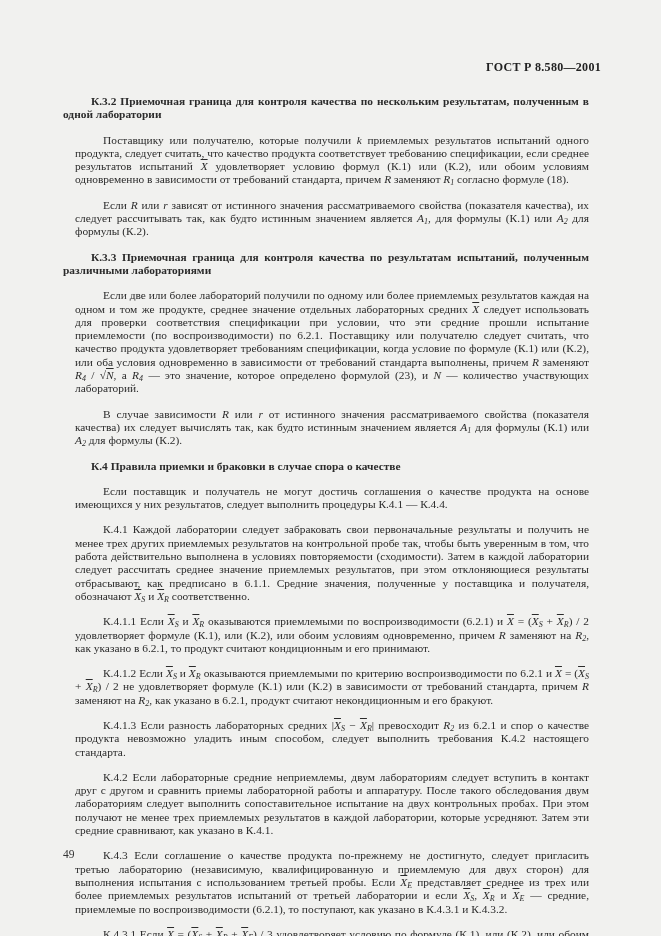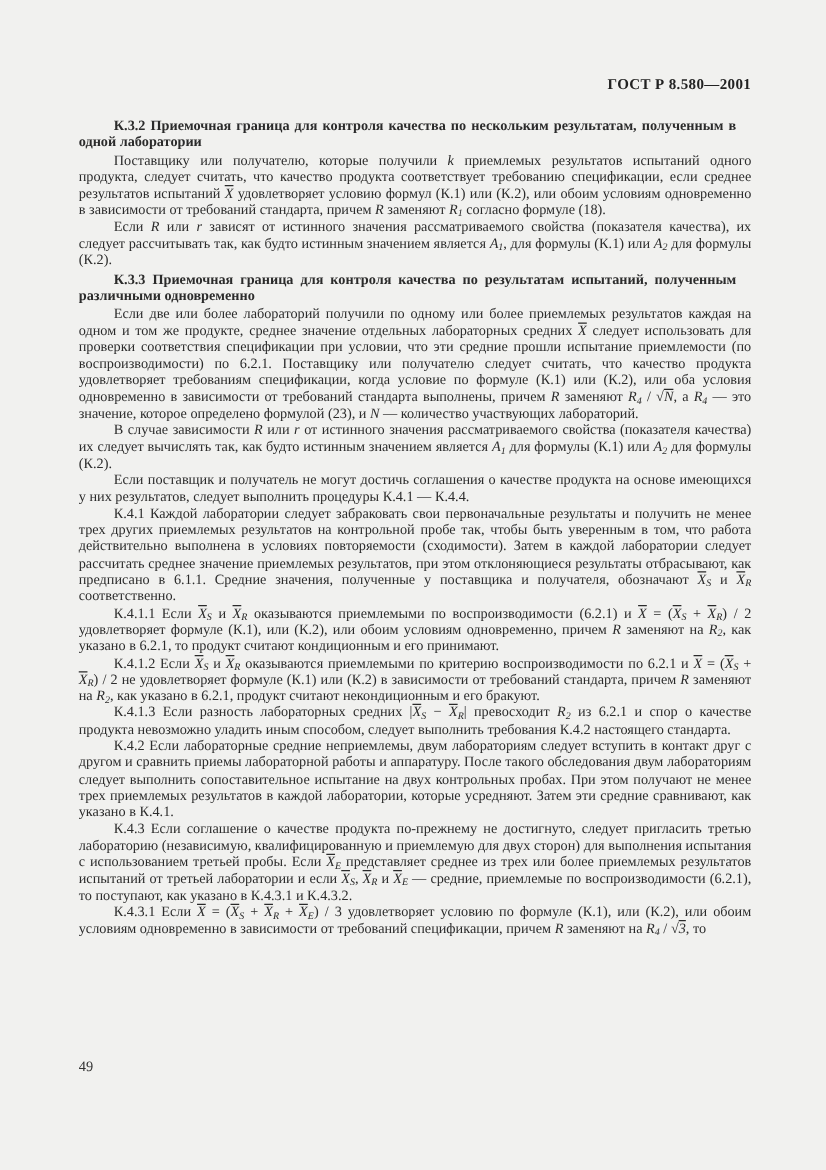--- a/index.html
+++ b/index.html
@@ -26,21 +26,21 @@
   }
   .doc-body {
     position: absolute;
     top: 93px; left: 63px;
     width: 538px;
     font-size: 11.4px;
     line-height: 13.3px;
     text-align: justify;
   }
   p.para {
-    margin: 0;
+    margin: 12px;
     text-indent: 28px;
   }
   p.para.heading {
     font-weight: bold;
     margin: 2px 12px 1px 0;
   }
   .var { font-style: italic; }
   .ol { text-decoration: overline; }
   sub.var {
     font-size: 8px;
@@ -59,23 +59,24 @@
 <body>
 
 <div class="page">
   <div class="header">
     <span>ГОСТ Р 8.580—2001</span>
   </div>
   <div class="doc-body">
       <p class="para heading"><span>К.3.2 Приемочная граница для контроля качества по нескольким результатам, полученным в одной лаборатории</span></p>
       <p class="para body"><span>Поставщику или получателю, которые получили </span><span class="var">k</span><span> приемлемых результатов испытаний одного продукта, следует считать, что качество продукта соответствует требованию спецификации, если среднее результатов испытаний </span><span class="var ol">X</span><span> удовлетворяет условию формул (К.1) или (К.2), или обоим условиям одновременно в зависимости от требований стандарта, причем </span><span class="var">R</span><span> заменяют </span><span class="var">R</span><sub class="var">1</sub><span> согласно формуле (18).</span></p>
       <p class="para body"><span>Если </span><span class="var">R</span><span> или </span><span class="var">r</span><span> зависят от истинного значения рассматриваемого свойства (показателя качества), их следует рассчитывать так, как будто истинным значением является </span><span class="var">A</span><sub class="var">1</sub><span>, для формулы (К.1) или </span><span class="var">A</span><sub class="var">2</sub><span> для формулы (К.2).</span></p>
-      <p class="para heading"><span>К.3.3 Приемочная граница для контроля качества по результатам испытаний, полученным различными одновременно</span></p>
+      <p class="para heading"><span>К.3.3 Приемочная граница для контроля качества по результатам испытаний, полученным различными лабораториями</span></p>
       <p class="para body"><span>Если две или более лабораторий получили по одному или более приемлемых результатов каждая на одном и том же продукте, среднее значение отдельных лабораторных средних </span><span class="var ol">X</span><span> следует использовать для проверки соответствия спецификации при условии, что эти средние прошли испытание приемлемости (по воспроизводимости) по 6.2.1. Поставщику или получателю следует считать, что качество продукта удовлетворяет требованиям спецификации, когда условие по формуле (К.1) или (К.2), или оба условия одновременно в зависимости от требований стандарта выполнены, причем </span><span class="var">R</span><span> заменяют </span><span class="var">R</span><sub class="var">4</sub><span> / </span><span class="var">√</span><span class="var ol">N</span><span>, а </span><span class="var">R</span><sub class="var">4</sub><span> — это значение, которое определено формулой (23), и </span><span class="var">N</span><span> — количество участвующих лабораторий.</span></p>
       <p class="para body"><span>В случае зависимости </span><span class="var">R</span><span> или </span><span class="var">r</span><span> от истинного значения рассматриваемого свойства (показателя качества) их следует вычислять так, как будто истинным значением является </span><span class="var">A</span><sub class="var">1</sub><span> для формулы (К.1) или </span><span class="var">A</span><sub class="var">2</sub><span> для формулы (К.2).</span></p>
+      <p class="para heading"><span>К.4 Правила приемки и браковки в случае спора о качестве</span></p>
       <p class="para body"><span>Если поставщик и получатель не могут достичь соглашения о качестве продукта на основе имеющихся у них результатов, следует выполнить процедуры К.4.1 — К.4.4.</span></p>
       <p class="para body"><span>К.4.1 Каждой лаборатории следует забраковать свои первоначальные результаты и получить не менее трех других приемлемых результатов на контрольной пробе так, чтобы быть уверенным в том, что работа действительно выполнена в условиях повторяемости (сходимости). Затем в каждой лаборатории следует рассчитать среднее значение приемлемых результатов, при этом отклоняющиеся результаты отбрасывают, как предписано в 6.1.1. Средние значения, полученные у поставщика и получателя, обозначают </span><span class="var ol">X</span><sub class="var">S</sub><span> и </span><span class="var ol">X</span><sub class="var">R</sub><span> соответственно.</span></p>
       <p class="para body"><span>К.4.1.1 Если </span><span class="var ol">X</span><sub class="var">S</sub><span> и </span><span class="var ol">X</span><sub class="var">R</sub><span> оказываются приемлемыми по воспроизводимости (6.2.1) и </span><span class="var ol">X</span><span> = (</span><span class="var ol">X</span><sub class="var">S</sub><span> + </span><span class="var ol">X</span><sub class="var">R</sub><span>) / 2 удовлетворяет формуле (К.1), или (К.2), или обоим условиям одновременно, причем </span><span class="var">R</span><span> заменяют на </span><span class="var">R</span><sub class="var">2</sub><span>, как указано в 6.2.1, то продукт считают кондиционным и его принимают.</span></p>
       <p class="para body"><span>К.4.1.2 Если </span><span class="var ol">X</span><sub class="var">S</sub><span> и </span><span class="var ol">X</span><sub class="var">R</sub><span> оказываются приемлемыми по критерию воспроизводимости по 6.2.1 и </span><span class="var ol">X</span><span> = (</span><span class="var ol">X</span><sub class="var">S</sub><span> + </span><span class="var ol">X</span><sub class="var">R</sub><span>) / 2 не удовлетворяет формуле (К.1) или (К.2) в зависимости от требований стандарта, причем </span><span class="var">R</span><span> заменяют на </span><span class="var">R</span><sub class="var">2</sub><span>, как указано в 6.2.1, продукт считают некондиционным и его бракуют.</span></p>
       <p class="para body"><span>К.4.1.3 Если разность лабораторных средних |</span><span class="var ol">X</span><sub class="var">S</sub><span> − </span><span class="var ol">X</span><sub class="var">R</sub><span>| превосходит </span><span class="var">R</span><sub class="var">2</sub><span> из 6.2.1 и спор о качестве продукта невозможно уладить иным способом, следует выполнить требования К.4.2 настоящего стандарта.</span></p>
       <p class="para body"><span>К.4.2 Если лабораторные средние неприемлемы, двум лабораториям следует вступить в контакт друг с другом и сравнить приемы лабораторной работы и аппаратуру. После такого обследования двум лабораториям следует выполнить сопоставительное испытание на двух контрольных пробах. При этом получают не менее трех приемлемых результатов в каждой лаборатории, которые усредняют. Затем эти средние сравнивают, как указано в К.4.1.</span></p>
       <p class="para body"><span>К.4.3 Если соглашение о качестве продукта по-прежнему не достигнуто, следует пригласить третью лабораторию (независимую, квалифицированную и приемлемую для двух сторон) для выполнения испытания с использованием третьей пробы. Если </span><span class="var ol">X</span><sub class="var">E</sub><span> представляет среднее из трех или более приемлемых результатов испытаний от третьей лаборатории и если </span><span class="var ol">X</span><sub class="var">S</sub><span>, </span><span class="var ol">X</span><sub class="var">R</sub><span> и </span><span class="var ol">X</span><sub class="var">E</sub><span> — средние, приемлемые по воспроизводимости (6.2.1), то поступают, как указано в К.4.3.1 и К.4.3.2.</span></p>
       <p class="para body"><span>К.4.3.1 Если </span><span class="var ol">X</span><span> = (</span><span class="var ol">X</span><sub class="var">S</sub><span> + </span><span class="var ol">X</span><sub class="var">R</sub><span> + </span><span class="var ol">X</span><sub class="var">E</sub><span>) / 3 удовлетворяет условию по формуле (К.1), или (К.2), или обоим условиям одновременно в зависимости от требований спецификации, причем </span><span class="var">R</span><span> заменяют на </span><span class="var">R</span><sub class="var">4</sub><span> / </span><span class="var">√</span><span class="var ol">3</span><span>, то</span></p>
     </div>
   <div class="footer">

